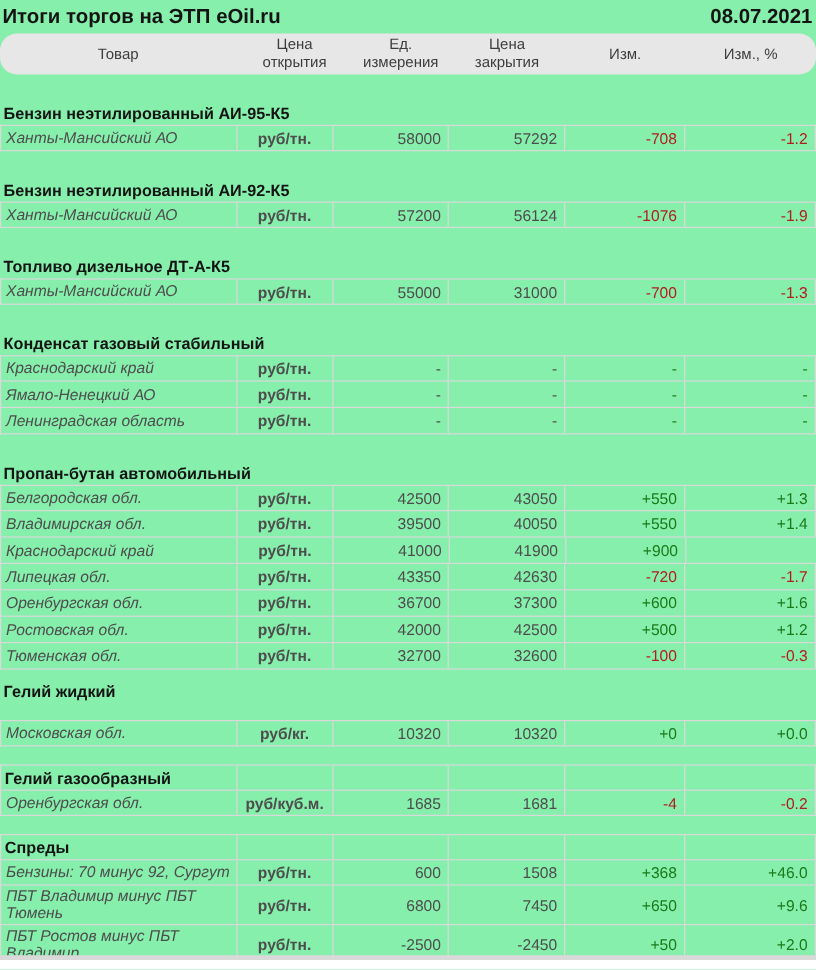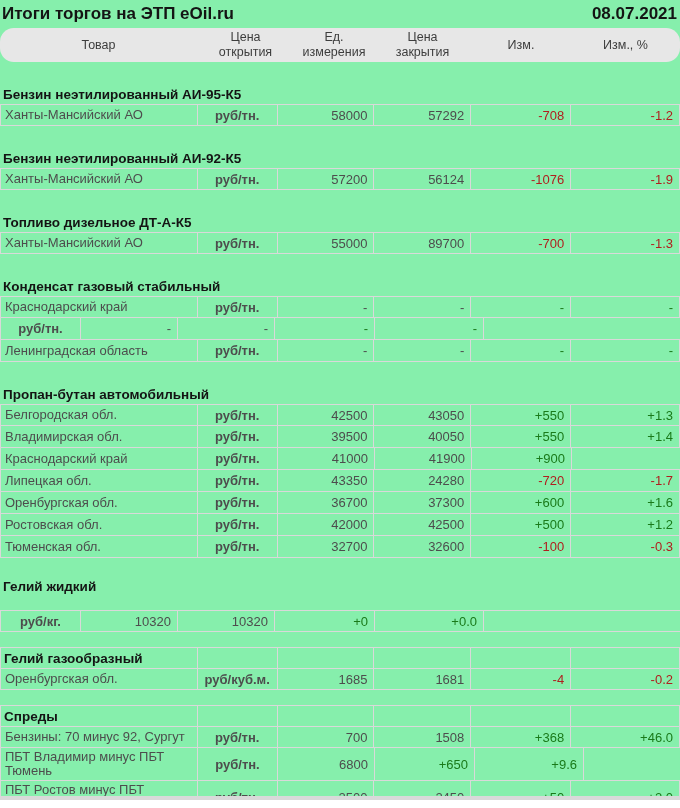--- a/index.html
+++ b/index.html
@@ -29,21 +29,21 @@
     text-align: center; padding: 0 8px;
   }
   .c1 { width: 197px; }
   .c2 { width: 80px; }
   .c3 { width: 97px; }
   .c4 { width: 97px; }
   .c5 { width: 100px; }
   .c6 { width: 109px; }
 
   .section { margin-top: 22px; }
-  .section.spaced   { margin-top: 18px; }
+  .section.spaced   { margin-top: 8px; }
   .section.bordered { margin-top: 15px; }
 
   .sec-header { min-height: 20px; display: flex; align-items: center; }
   .sec-title {
     font-size: 13.5px; font-weight: bold; color: #141414;
     padding-left: 3px; white-space: nowrap;
   }
   .bordered .sec-header {
     border-top: 1px solid var(--border, #d9d9d9);
     border-left: 1px solid var(--border, #d9d9d9);
@@ -59,21 +59,21 @@
     min-height: 22px;
     border-bottom: 1px solid var(--border, #d9d9d9);
     border-left: 1px solid var(--border, #d9d9d9);
   }
   .rows .row:first-child { border-top: 1px solid var(--border, #d9d9d9); }
   .row .cell {
     border-right: 1px solid var(--border, #d9d9d9);
     display: flex; align-items: center;
     font-size: 13px; color: #4d4d4d;
   }
-  .row .cell.name { padding: 2px 4px; line-height: 14px; }
+  .row .cell.name { padding: 2px 4px; line-height: 14px; font-style: italic; }
   .row .cell.unit { justify-content: center; font-weight: bold; }
   .row .cell.num  { justify-content: flex-end; padding-right: 6px; white-space: nowrap; }
   .row .cell.pos  { color: var(--pos, #1a7a1a); }
   .row .cell.neg  { color: var(--neg, #b01e1e); }
 
   .footer-bar {
     position: absolute; left: 0; bottom: 0;
     width: 680px; height: 4px;
     background: var(--footer, #d9d9d9);
   }
@@ -130,40 +130,41 @@
       </div>
       <div class="section plain">
         <div class="sec-header">
           <span class="sec-title">Топливо дизельное ДТ-А-К5</span>
         </div>
         <div class="rows">
           <div class="row">
             <div class="cell name c1">Ханты-Мансийский АО</div>
             <div class="cell unit c2">руб/тн.</div>
             <div class="cell num c3">55000</div>
-            <div class="cell num c4">89700</div>
+            <div class="cell num c4">31000</div>
             <div class="cell num c5 neg">-700</div>
             <div class="cell num c6 neg">-1.3</div>
           </div>
         </div>
       </div>
       <div class="section plain">
         <div class="sec-header">
           <span class="sec-title">Конденсат газовый стабильный</span>
         </div>
         <div class="rows">
           <div class="row">
             <div class="cell name c1">Краснодарский край</div>
             <div class="cell unit c2">руб/тн.</div>
             <div class="cell num c3">-</div>
             <div class="cell num c4">-</div>
             <div class="cell num c5 pos">-</div>
             <div class="cell num c6 pos">-</div>
           </div>
           <div class="row">
+            <div class="cell name c1">Ямало-Ненецкий АО</div>
             <div class="cell unit c2">руб/тн.</div>
             <div class="cell num c3">-</div>
             <div class="cell num c4">-</div>
             <div class="cell num c5 pos">-</div>
             <div class="cell num c6 pos">-</div>
           </div>
           <div class="row">
             <div class="cell name c1">Ленинградская область</div>
             <div class="cell unit c2">руб/тн.</div>
             <div class="cell num c3">-</div>
@@ -198,21 +199,21 @@
             <div class="cell name c1">Краснодарский край</div>
             <div class="cell unit c2">руб/тн.</div>
             <div class="cell num c3">41000</div>
             <div class="cell num c4">41900</div>
             <div class="cell num c5 pos">+900</div>
           </div>
           <div class="row">
             <div class="cell name c1">Липецкая обл.</div>
             <div class="cell unit c2">руб/тн.</div>
             <div class="cell num c3">43350</div>
-            <div class="cell num c4">24280</div>
+            <div class="cell num c4">42630</div>
             <div class="cell num c5 neg">-720</div>
             <div class="cell num c6 neg">-1.7</div>
           </div>
           <div class="row">
             <div class="cell name c1">Оренбургская обл.</div>
             <div class="cell unit c2">руб/тн.</div>
             <div class="cell num c3">36700</div>
             <div class="cell num c4">37300</div>
             <div class="cell num c5 pos">+600</div>
             <div class="cell num c6 pos">+1.6</div>
@@ -235,20 +236,21 @@
           </div>
         </div>
       </div>
       <div class="section spaced">
         <div class="sec-header">
           <span class="sec-title">Гелий жидкий</span>
         </div>
         <div class="spacer"></div>
         <div class="rows">
           <div class="row">
+            <div class="cell name c1">Московская обл.</div>
             <div class="cell unit c2">руб/кг.</div>
             <div class="cell num c3">10320</div>
             <div class="cell num c4">10320</div>
             <div class="cell num c5 pos">+0</div>
             <div class="cell num c6 pos">+0.0</div>
           </div>
         </div>
       </div>
       <div class="section bordered">
         <div class="sec-header">
@@ -280,29 +282,30 @@
           <div class="cell c2"></div>
           <div class="cell c3"></div>
           <div class="cell c4"></div>
           <div class="cell c5"></div>
           <div class="cell c6"></div>
         </div>
         <div class="rows">
           <div class="row">
             <div class="cell name c1">Бензины: 70 минус 92, Сургут</div>
             <div class="cell unit c2">руб/тн.</div>
-            <div class="cell num c3">700</div>
+            <div class="cell num c3">600</div>
             <div class="cell num c4">1508</div>
             <div class="cell num c5 pos">+368</div>
             <div class="cell num c6 pos">+46.0</div>
           </div>
           <div class="row">
             <div class="cell name c1">ПБТ Владимир минус ПБТ Тюмень</div>
             <div class="cell unit c2">руб/тн.</div>
             <div class="cell num c3">6800</div>
+            <div class="cell num c4">7450</div>
             <div class="cell num c5 pos">+650</div>
             <div class="cell num c6 pos">+9.6</div>
           </div>
           <div class="row">
             <div class="cell name c1">ПБТ Ростов минус ПБТ Владимир</div>
             <div class="cell unit c2">руб/тн.</div>
             <div class="cell num c3">-2500</div>
             <div class="cell num c4">-2450</div>
             <div class="cell num c5 pos">+50</div>
             <div class="cell num c6 pos">+2.0</div>

